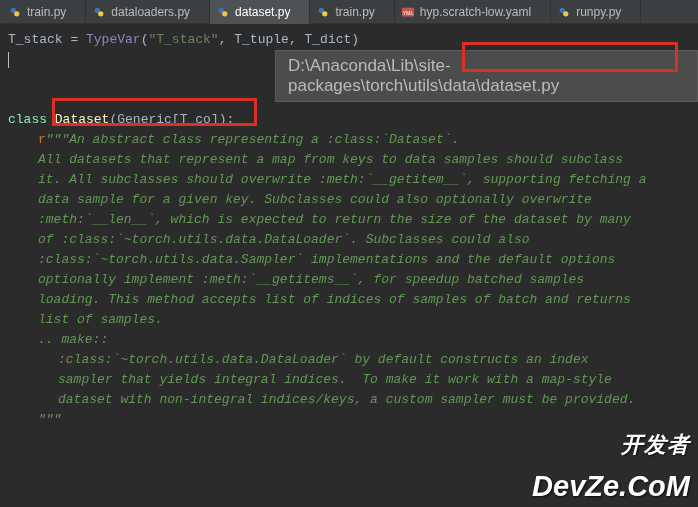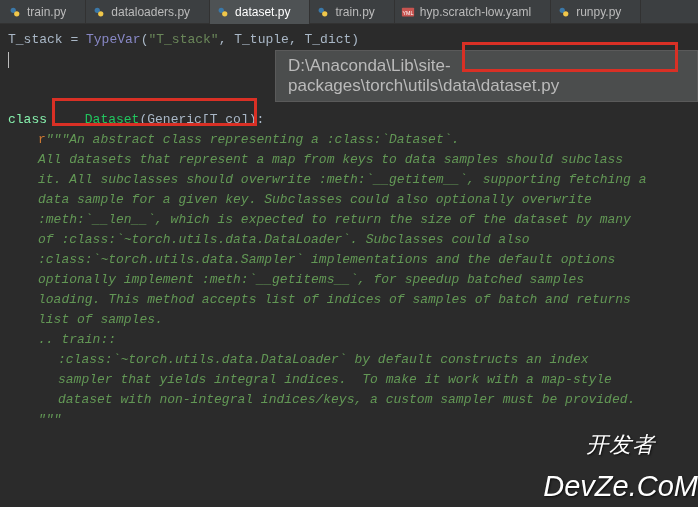--- a/index.html
+++ b/index.html
@@ -50,21 +50,21 @@
       line-height: 20px;
       font-style: italic;
     }
     .line { white-space: pre; font-style: normal; }
     .doc-line { white-space: pre-wrap; padding-left: 30px; color: #629755; font-style: italic; }
     .doc-line.indent { padding-left: 50px; }
     .kw { color: #86efac; font-style: normal; }
     .var { color: #a9b7c6; font-style: normal; }
     .builtin { color: #8888c6; font-style: normal; }
     .str { color: #6a8759; font-style: normal; }
-    .cls { color: #22c55e; font-style: normal; margin-left: 30px; }
+    .cls { color: #fef9c3; font-style: normal; }
     .op { color: #a9b7c6; font-style: normal; }
     .paren { color: #a9b7c6; font-style: normal; }
     .prefix { color: #cc7832; font-style: normal; }
     .tooltip {
       position: absolute;
       top: 50px;
       left: 275px;
       background: #4b4d4d;
       color: #bababa;
       padding: 5px 12px;
@@ -84,27 +84,27 @@
     .caret {
       display: inline-block;
       width: 1px;
       height: 16px;
       background: #bbbbbb;
       vertical-align: middle;
     }
     .blank { height: 20px; }
     .watermark {
       position: absolute;
-      right: 0;
+      right: 8px;
       bottom: 6px;
       color: #ffffff;
       font-family: Arial, sans-serif;
-      font-weight: normal;
+      font-weight: bold;
       font-style: italic;
-      text-align: center;
+      text-align: right;
       line-height: 1;
       text-shadow: 1px 1px 2px rgba(0,0,0,0.7);
       z-index: 30;
     }
     .wm-top { font-size: 22px; letter-spacing: 1px; }
     .wm-bot { font-size: 29px; margin-top: 16px; }
   </style>
 </head>
 <body>
 
@@ -176,21 +176,21 @@
   <div class="doc-line">All datasets that represent a map from keys to data samples should subclass</div>
   <div class="doc-line">it. All subclasses should overwrite :meth:`__getitem__`, supporting fetching a</div>
   <div class="doc-line">data sample for a given key. Subclasses could also optionally overwrite</div>
   <div class="doc-line">:meth:`__len__`, which is expected to return the size of the dataset by many</div>
   <div class="doc-line">of :class:`~torch.utils.data.DataLoader`. Subclasses could also</div>
   <div class="doc-line">:class:`~torch.utils.data.Sampler` implementations and the default options</div>
   <div class="doc-line">optionally implement :meth:`__getitems__`, for speedup batched samples</div>
   <div class="doc-line">loading. This method accepts list of indices of samples of batch and returns</div>
   <div class="doc-line">list of samples.</div>
   <div class="doc-line"></div>
-  <div class="doc-line">.. train::</div>
+  <div class="doc-line">.. make::</div>
   <div class="doc-line indent">:class:`~torch.utils.data.DataLoader` by default constructs an index</div>
   <div class="doc-line indent">sampler that yields integral indices.  To make it work with a map-style</div>
   <div class="doc-line indent">dataset with non-integral indices/keys, a custom sampler must be provided.</div>
   <div class="doc-line">"""</div>
 </div>
 
 <div class="tooltip">
   <span>D:\Anaconda\Lib\site-packages\torch\utils\data\dataset.py</span>
 </div>
 

